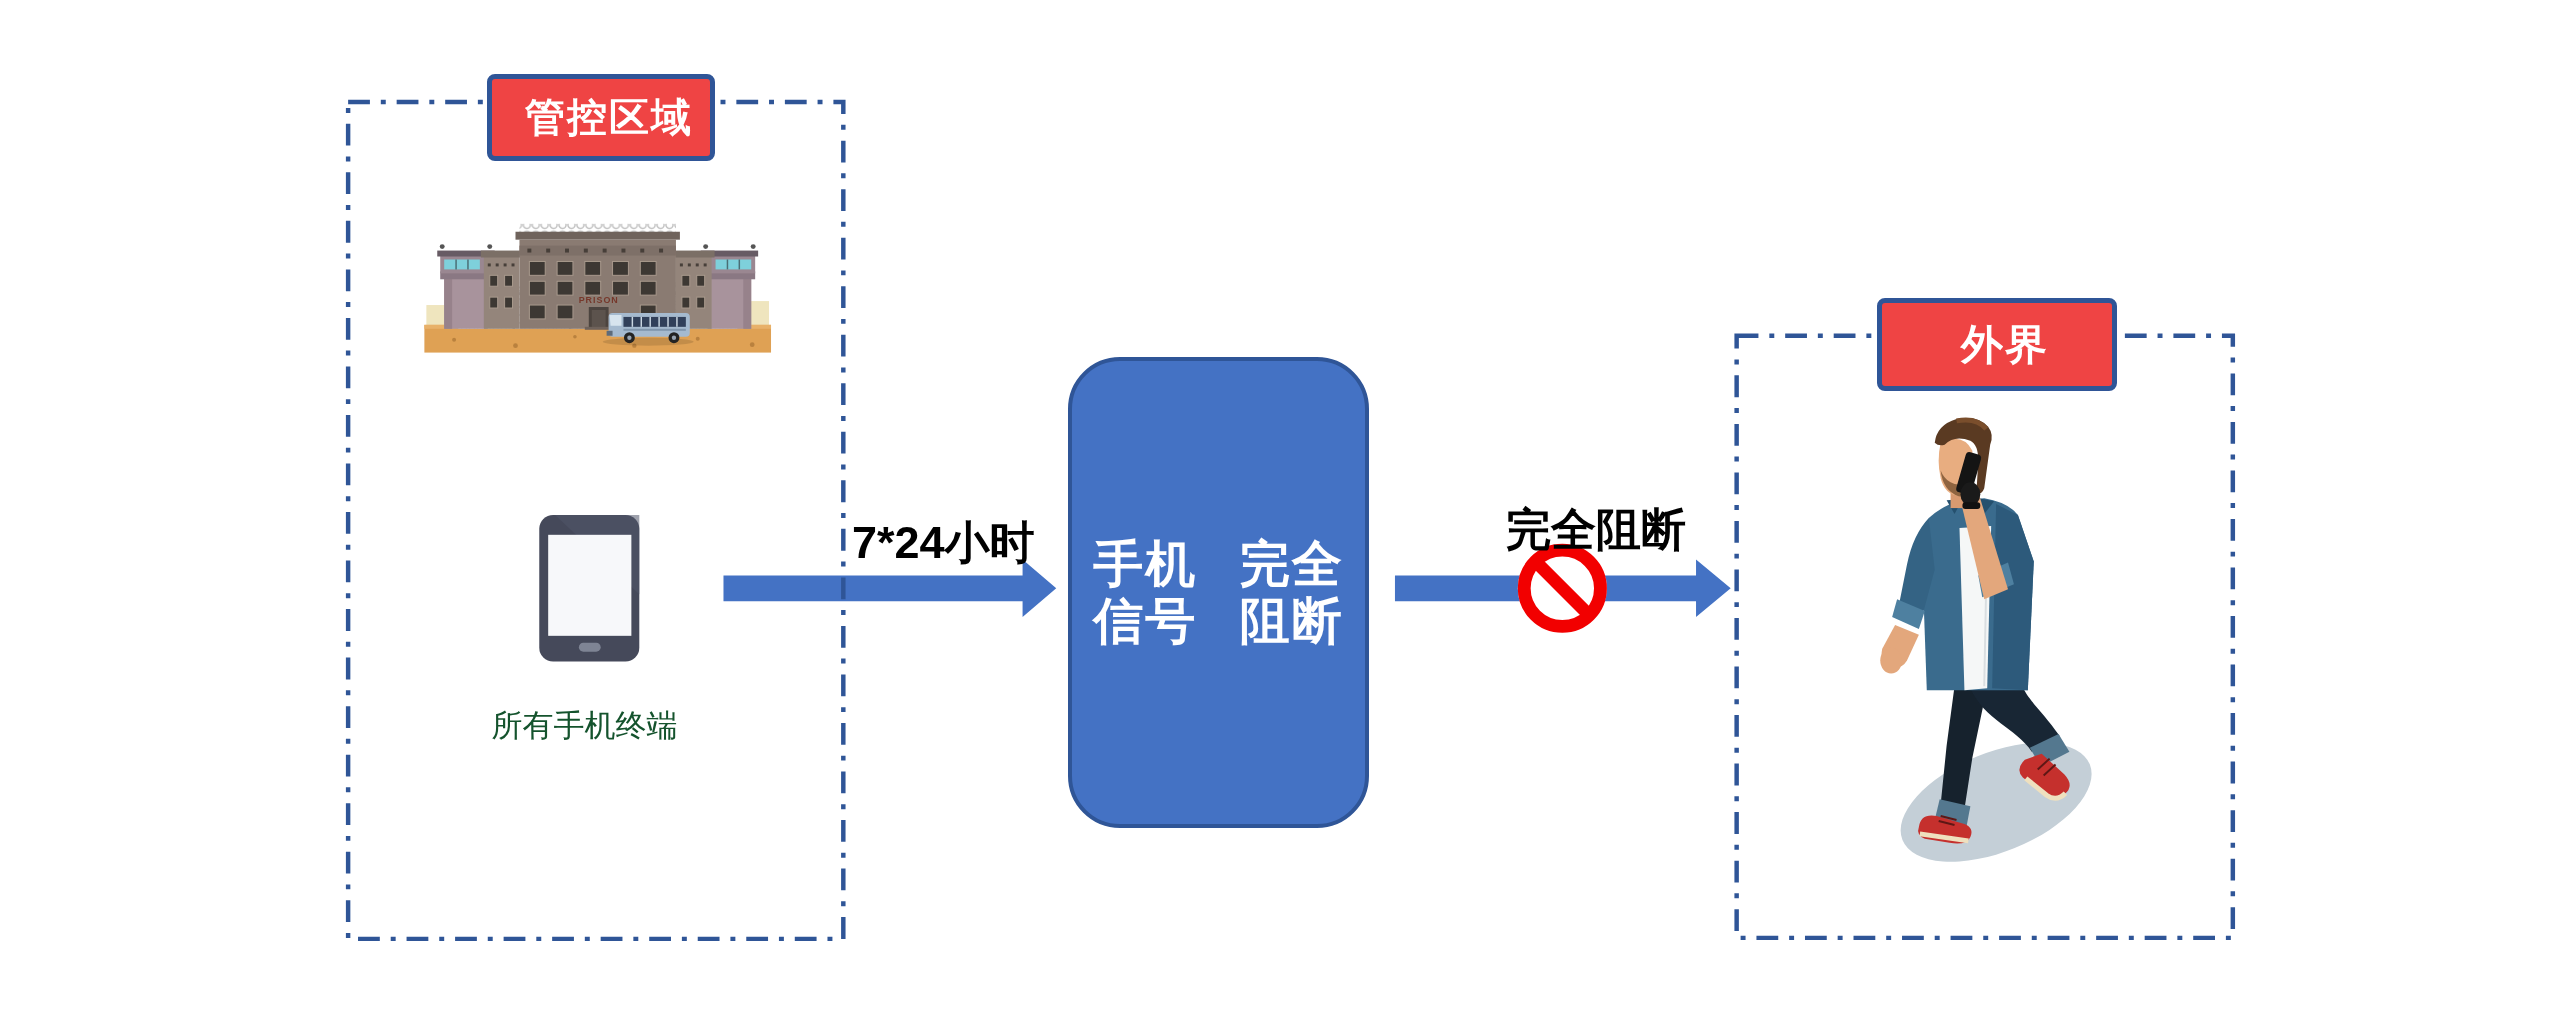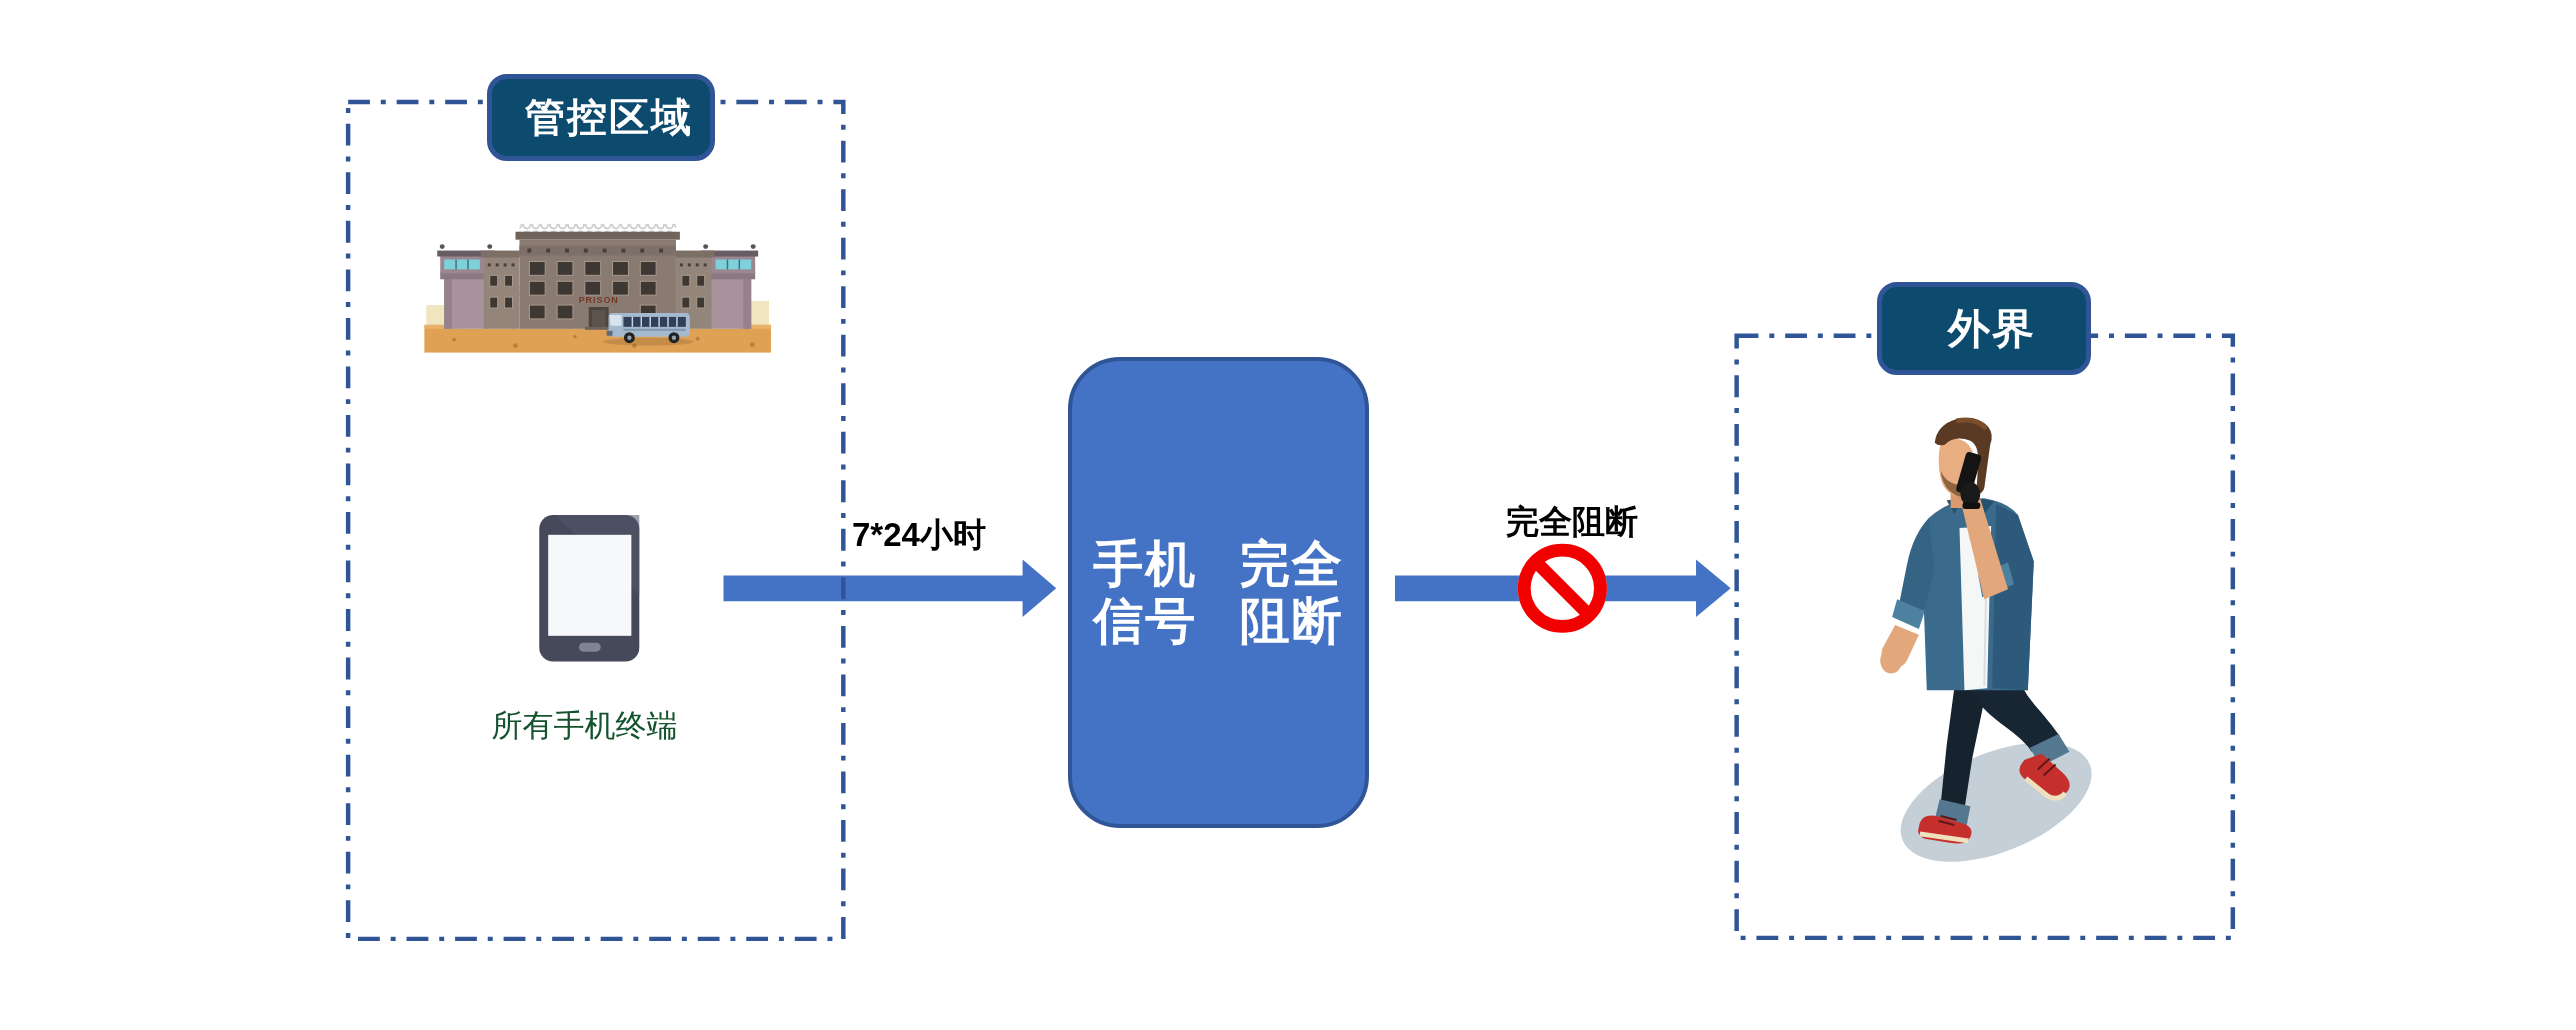--- a/index.html
+++ b/index.html
@@ -3,34 +3,34 @@
 <meta charset="utf-8">
 <style>
   html,body{margin:0;padding:0;background:#ffffff;}
   .canvas{
     position:relative;width:2576px;height:1030px;background:#ffffff;overflow:hidden;
     font-family:"Liberation Sans","DejaVu Sans",sans-serif;
   }
   .layer{position:absolute;left:0;top:0;}
   .pill{
     position:absolute;display:flex;align-items:center;justify-content:center;
-    background:#0c4a6e;border:5px solid #2F5597;border-radius:20px;
+    background:#ef4444;border:5px solid #2F5597;border-radius:8px;
     color:#ffffff;font-weight:bold;box-sizing:border-box;letter-spacing:2px;padding-left:16px;
   }
   .pill.left-zone{left:487px;top:74px;width:228px;height:87px;font-size:40px;}
-  .pill.right-zone{left:1877px;top:282px;width:214px;height:93px;font-size:42px;}
+  .pill.right-zone{left:1877px;top:298px;width:240px;height:93px;font-size:42px;}
   .center-box{
     position:absolute;left:1068px;top:357px;width:301px;height:471px;
     background:#4472C4;border:4px solid #2F5597;border-radius:52px;
     display:flex;flex-direction:row;align-items:center;justify-content:center;
     color:#ffffff;font-weight:bold;font-size:50px;line-height:57px;letter-spacing:2px;
     box-sizing:border-box;text-align:center;
   }
   .arrow-label{
-    position:absolute;color:#000000;font-weight:bold;font-size:33px;white-space:nowrap;
+    position:absolute;color:#000000;font-weight:bold;font-size:45px;white-space:nowrap;
   }
   .arrow-label.a1{left:852px;top:513px;}
   .arrow-label.a2{left:1506px;top:500px;}
   .caption{
     position:absolute;color:#14532d;font-size:31px;white-space:nowrap;
   }
   .caption.phone{left:446px;top:705px;width:277px;text-align:center;}
 </style>
 </head>
 <body>

